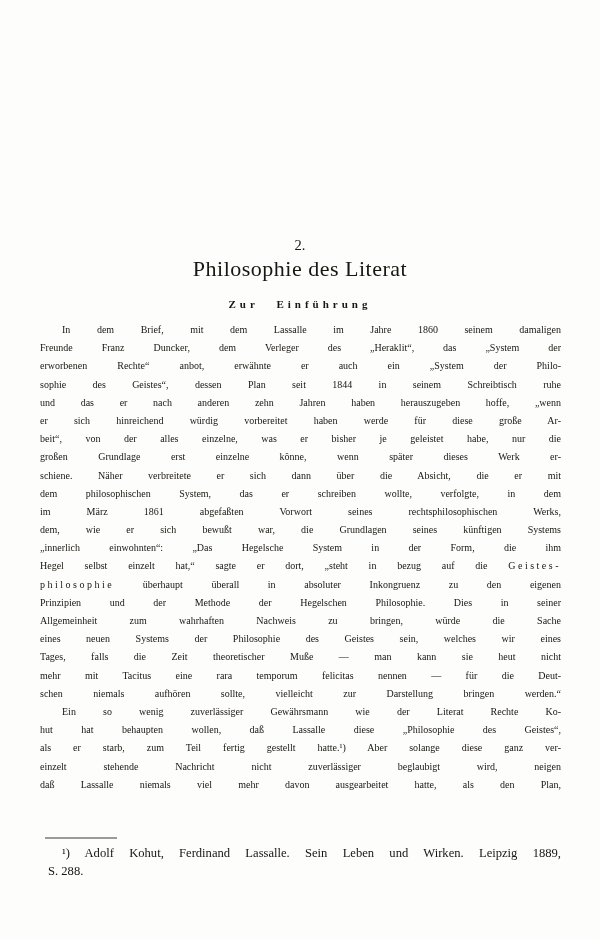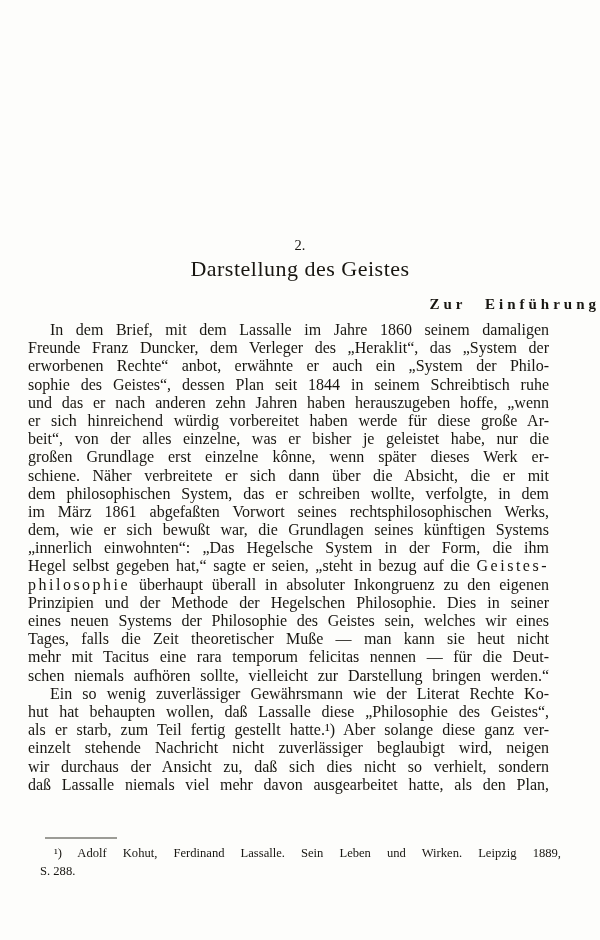--- a/index.html
+++ b/index.html
@@ -15,86 +15,86 @@
     position:absolute;top:238px;left:0;width:100%;
     text-align:center;font-size:14.5px;line-height:15px;
   }
   .page-title{
     position:absolute;top:255px;left:0;width:100%;
     text-align:center;font-size:22px;line-height:28px;
     letter-spacing:0.5px;
   }
   .page-subtitle{
     position:absolute;top:295px;left:0;width:100%;
-    text-align:right;font-size:15px;line-height:18px;
+    text-align:center;font-size:11px;line-height:18px;
     letter-spacing:4px;word-spacing:11px;font-weight:600;
   }
   .body-text{
-    position:absolute;top:321px;left:28px;width:521px;
-    font-size:16px;
+    position:absolute;top:321px;left:40px;width:521px;
+    font-size:10px;
   }
   .line{
     height:18.2px;line-height:18.2px;
     text-align:justify;
     text-align-last:justify;
     overflow:hidden;
   }
   .paragraph .line:first-child{text-indent:22px;}
   .sperr{letter-spacing:2.5px;margin-top:46px;}
   .footnote-rule{
     position:absolute;top:837px;left:45px;
     width:72px;height:2px;background:#9c9c96;
   }
   .footnote{
     position:absolute;top:845px;left:40px;width:521px;
     font-size:12.6px;
   }
-  .footnote .line{height:17.5px;line-height:17.5px;}
+  .footnote .line{height:17.5px;line-height:17.5px;margin-left:8px;}
   .footnote .line:first-child{text-indent:14px;}
   .footnote .line:last-child{text-align-last:left;}
 </style>
 </head>
 <body>
 
 <div class="page">
   <div class="section-number">2.</div>
 
-  <div class="page-title">Darstellung des Geistes</div>
+  <div class="page-title">Philosophie des Literat</div>
 
   <div class="page-subtitle">Zur Einführung</div>
 
   <div class="body-text">
       <div class="paragraph">
         <div class="line">In dem Brief, mit dem Lassalle im Jahre 1860 seinem damaligen</div>
         <div class="line">Freunde Franz Duncker, dem Verleger des „Heraklit“, das „System der</div>
         <div class="line">erworbenen Rechte“ anbot, erwähnte er auch ein „System der Philo-</div>
         <div class="line">sophie des Geistes“, dessen Plan seit 1844 in seinem Schreibtisch ruhe</div>
         <div class="line">und das er nach anderen zehn Jahren haben herauszugeben hoffe, „wenn</div>
         <div class="line">er sich hinreichend würdig vorbereitet haben werde für diese große Ar-</div>
         <div class="line">beit“, von der alles einzelne, was er bisher je geleistet habe, nur die</div>
         <div class="line">großen Grundlage erst einzelne kônne, wenn später dieses Werk er-</div>
         <div class="line">schiene. Näher verbreitete er sich dann über die Absicht, die er mit</div>
         <div class="line">dem philosophischen System, das er schreiben wollte, verfolgte, in dem</div>
         <div class="line">im März 1861 abgefaßten Vorwort seines rechtsphilosophischen Werks,</div>
         <div class="line">dem, wie er sich bewußt war, die Grundlagen seines künftigen Systems</div>
         <div class="line">„innerlich einwohnten“: „Das Hegelsche System in der Form, die ihm</div>
-        <div class="line"><span>Hegel selbst gegeben hat,“ sagte er seien, „steht in bezug auf die </span><span class="sperr">Geistes-</span></div>
+        <div class="line"><span>Hegel selbst einzelt hat,“ sagte er dort, „steht in bezug auf die </span><span class="sperr">Geistes-</span></div>
         <div class="line"><span class="sperr">philosophie</span><span> überhaupt überall in absoluter Inkongruenz zu den eigenen</span></div>
         <div class="line">Prinzipien und der Methode der Hegelschen Philosophie. Dies in seiner</div>
+        <div class="line">Allgemeinheit zum wahrhaften Nachweis zu bringen, würde die Sache</div>
         <div class="line">eines neuen Systems der Philosophie des Geistes sein, welches wir eines</div>
         <div class="line">Tages, falls die Zeit theoretischer Muße — man kann sie heut nicht</div>
         <div class="line">mehr mit Tacitus eine rara temporum felicitas nennen — für die Deut-</div>
         <div class="line">schen niemals aufhören sollte, vielleicht zur Darstellung bringen werden.“</div>
       </div>
       <div class="paragraph">
         <div class="line">Ein so wenig zuverlässiger Gewährsmann wie der Literat Rechte Ko-</div>
         <div class="line">hut hat behaupten wollen, daß Lassalle diese „Philosophie des Geistes“,</div>
         <div class="line">als er starb, zum Teil fertig gestellt hatte.¹) Aber solange diese ganz ver-</div>
         <div class="line">einzelt stehende Nachricht nicht zuverlässiger beglaubigt wird, neigen</div>
-        <div class="line">wir durchaus der Ansicht zu, daß sich dies nicht so verhielt, sondern</div>
         <div class="line">daß Lassalle niemals viel mehr davon ausgearbeitet hatte, als den Plan,</div>
       </div>
     </div>
 
   <div class="footnote-rule"></div>
 
   <div class="footnote">
       <div class="line">¹) Adolf Kohut, Ferdinand Lassalle. Sein Leben und Wirken. Leipzig 1889,</div>
       <div class="line">S. 288.</div>
     </div>

